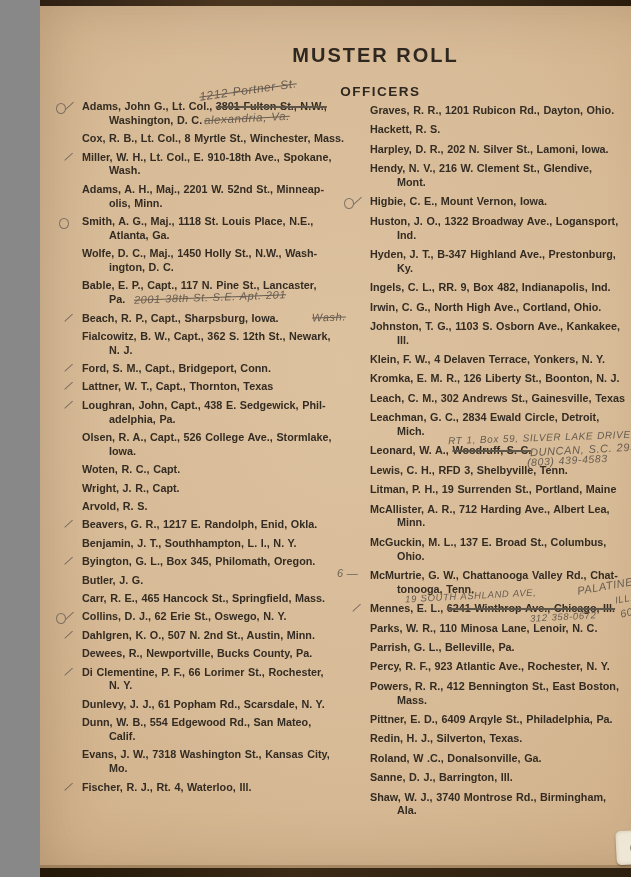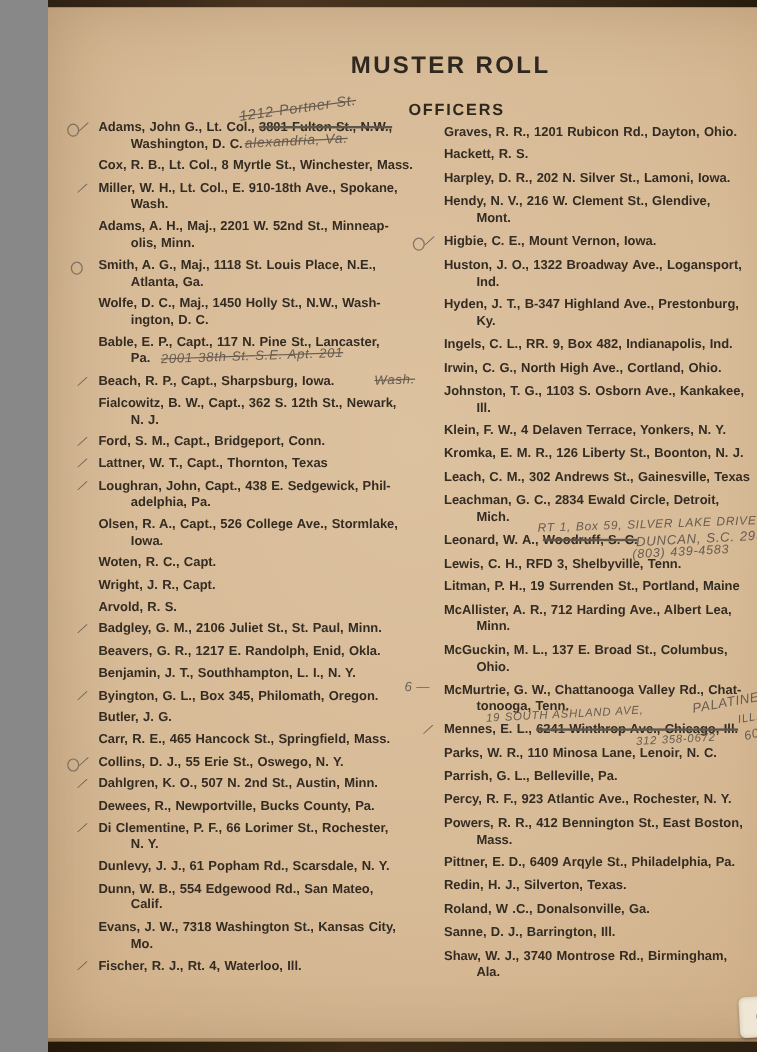--- a/index.html
+++ b/index.html
@@ -78,27 +78,27 @@
       <div class="entry"><span class="mark mark-check" style="left: -14px;">⁄</span></div>
       <div class="entry"><span class="">Ford, S. M., Capt., Bridgeport, Conn.</span></div>
       <div class="entry"><span class="mark mark-check" style="left: -14px;">⁄</span><span class="">Lattner, W. T., Capt., Thornton, Texas</span></div>
       <div class="entry"><span class="mark mark-check" style="left: -14px;">⁄</span><span class="">Loughran, John, Capt., 438 E. Sedgewick, Phil-
 adelphia, Pa.</span></div>
       <div class="entry"><span class="">Olsen, R. A., Capt., 526 College Ave., Stormlake,
 Iowa.</span></div>
       <div class="entry"><span class="">Woten, R. C., Capt.</span></div>
       <div class="entry"><span class="">Wright, J. R., Capt.</span></div>
       <div class="entry"><span class="">Arvold, R. S.</span></div>
-      <div class="entry"><span class="mark mark-check" style="left: -14px;">⁄</span><span class="">Badgley, G. M., 2106 Juliet St., St. Paul, Minn.</span></div>
+      <div class="entry"><span class="mark mark-check" style="left: -14px;">⁄</span></div>
       <div class="entry"><span class="">Beavers, G. R., 1217 E. Randolph, Enid, Okla.</span></div>
       <div class="entry"><span class="">Benjamin, J. T., Southhampton, L. I., N. Y.</span></div>
       <div class="entry"><span class="mark mark-check" style="left: -14px;">⁄</span><span class="">Byington, G. L., Box 345, Philomath, Oregon.</span></div>
       <div class="entry"><span class="">Butler, J. G.</span></div>
       <div class="entry"><span class="">Carr, R. E., 465 Hancock St., Springfield, Mass.</span></div>
-      <div class="entry"><span class="mark mark-circle" style="left: -26px;"></span><span class="mark mark-check" style="left: -13px;">⁄</span><span class="">Collins, D. J., 55 Erie St., Oswego, N. Y.</span></div>
+      <div class="entry"><span class="mark mark-circle" style="left: -26px;"></span><span class="mark mark-check" style="left: -13px;">⁄</span><span class="">Collins, D. J., 62 Erie St., Oswego, N. Y.</span></div>
       <div class="entry"><span class="mark mark-check" style="left: -14px;">⁄</span><span class="">Dahlgren, K. O., 507 N. 2nd St., Austin, Minn.</span></div>
       <div class="entry"><span class="">Dewees, R., Newportville, Bucks County, Pa.</span></div>
       <div class="entry"><span class="mark mark-check" style="left: -14px;">⁄</span><span class="">Di Clementine, P. F., 66 Lorimer St., Rochester,
 N. Y.</span></div>
       <div class="entry"><span class="">Dunlevy, J. J., 61 Popham Rd., Scarsdale, N. Y.</span></div>
       <div class="entry"><span class="">Dunn, W. B., 554 Edgewood Rd., San Mateo,
 Calif.</span></div>
       <div class="entry"><span class="">Evans, J. W., 7318 Washington St., Kansas City,
 Mo.</span></div>
       <div class="entry"><span class="mark mark-check" style="left: -14px;">⁄</span><span class="">Fischer, R. J., Rt. 4, Waterloo, Ill.</span></div>

